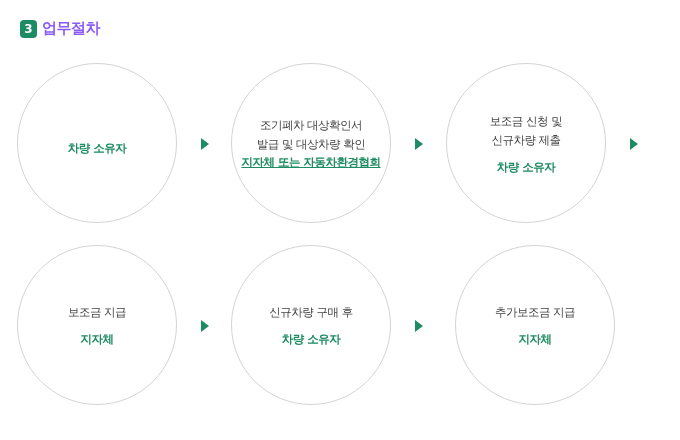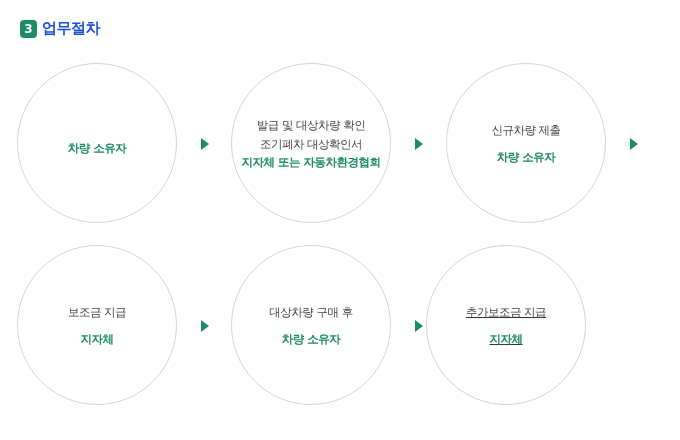--- a/index.html
+++ b/index.html
@@ -3,21 +3,21 @@
 <meta charset="utf-8">
 <style>
   * { box-sizing: border-box; margin: 0; padding: 0; }
   html, body { width: 680px; height: 440px; background: #ffffff; overflow: hidden; }
   body { font-family: "DejaVu Sans", "Liberation Sans", sans-serif; position: relative; color: #333; }
   .section-header { position: absolute; left: 20px; top: 19px; display: flex; align-items: center; }
   .badge {
     width: 17px; height: 18px; border-radius: 4px; background: #1e8c62;
     color: #fff; font-size: 12px; font-weight: bold; display: flex; align-items: center; justify-content: center;
   }
-  .section-title { margin-left: 5px; font-size: 15px; font-weight: bold; color: #1d4ed8; letter-spacing: -0.5px; }
+  .section-title { margin-left: 5px; font-size: 15px; font-weight: bold; color: #8b5cf6; letter-spacing: -0.5px; }
   .circle {
     position: absolute; width: 160px; height: 160px; border-radius: 50%;
     border: 1px solid #d4d4d4; background: #fff;
     display: flex; flex-direction: column; align-items: center; justify-content: center; text-align: center;
   }
   .step-desc { font-size: 11.5px; color: #444; line-height: 19px; letter-spacing: -0.5px; }
   .step-actor { font-size: 11.5px; font-weight: bold; color: #1e8c62; margin-top: 10px; letter-spacing: -0.5px; }
   .arrow {
     position: absolute; width: 0; height: 0;
     border-top: 6px solid transparent; border-bottom: 6px solid transparent;
@@ -32,49 +32,50 @@
   <span class="section-title">업무절차</span>
 </div>
 
 <div class="circle" style="left:17px; top:63px;">
   <div class="step-actor">차량 소유자</div>
 </div>
 <div class="arrow" style="left:201px; top:138px;"></div>
 
 <div class="circle" style="left:231px; top:63px;">
   <div class="step-desc">
+    <div>조기폐차 대상확인서</div>
     <div>발급 및 대상차량 확인</div>
-    <div>조기폐차 대상확인서</div>
   </div>
-  <div class="step-actor" style="margin-top:1px;">지자체 또는 자동차환경협회</div>
+  <div class="step-actor" style="margin-top:1px;text-decoration:underline;">지자체 또는 자동차환경협회</div>
 </div>
 <div class="arrow" style="left:415px; top:138px;"></div>
 
 <div class="circle" style="left:446px; top:63px;">
   <div class="step-desc">
+    <div>보조금 신청 및</div>
     <div>신규차량 제출</div>
   </div>
   <div class="step-actor">차량 소유자</div>
 </div>
 <div class="arrow" style="left:630px; top:138px;"></div>
 
 <div class="circle" style="left:17px; top:245px;">
   <div class="step-desc">
     <div>보조금 지급</div>
   </div>
   <div class="step-actor">지자체</div>
 </div>
 <div class="arrow" style="left:201px; top:320px;"></div>
 
 <div class="circle" style="left:231px; top:245px;">
   <div class="step-desc">
-    <div>대상차량 구매 후</div>
+    <div>신규차량 구매 후</div>
   </div>
   <div class="step-actor">차량 소유자</div>
 </div>
 <div class="arrow" style="left:415px; top:320px;"></div>
 
-<div class="circle" style="left:426px; top:245px;text-decoration:underline;">
+<div class="circle" style="left:455px; top:245px;">
   <div class="step-desc">
     <div>추가보조금 지급</div>
   </div>
   <div class="step-actor">지자체</div>
 </div>
 
 </body></html>

